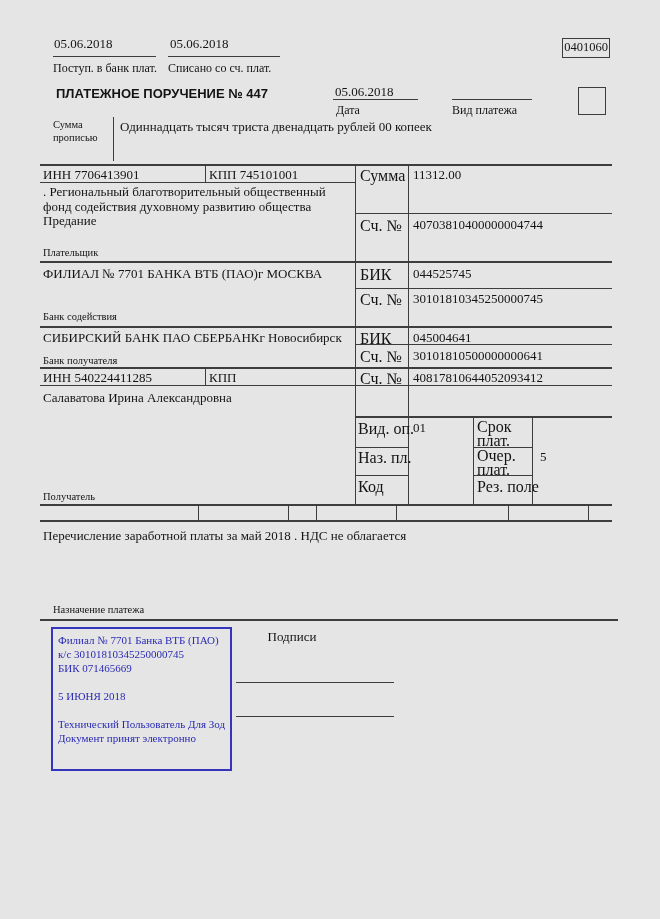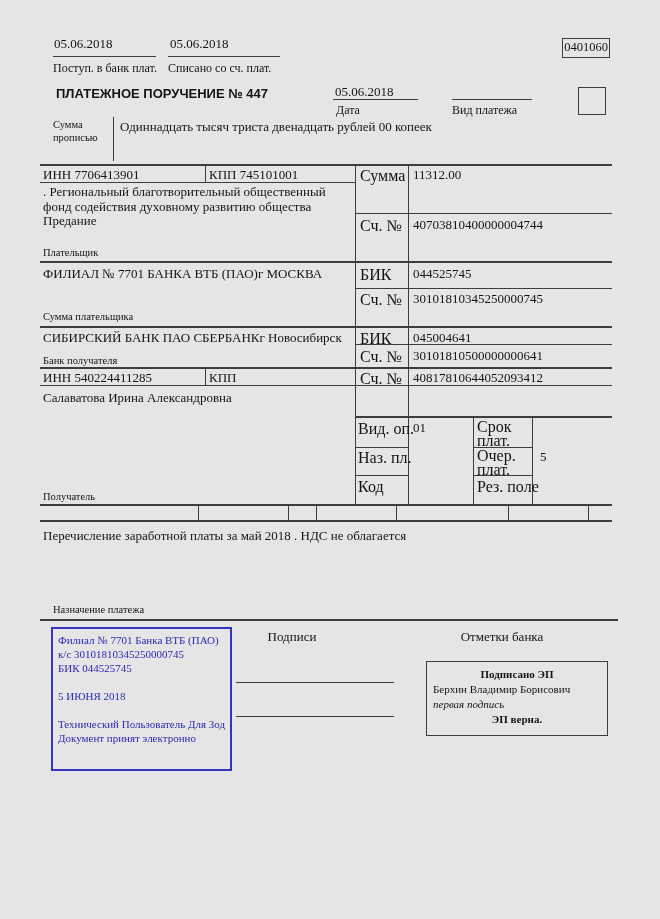--- a/index.html
+++ b/index.html
@@ -88,21 +88,21 @@
   <div class="abs" style="left:43px;top:185px;width:312px;line-height:14.5px;">. Региональный благотворительный общественный фонд содействия духовному развитию общества Предание</div>
   <div class="abs sec" style="left:43px;top:247px;">Плательщик</div>
   <div class="abs cell" style="left:360px;top:217px;">Сч. №</div>
   <div class="abs" style="left:413px;top:217px;">40703810400000004744</div>
 
   <div class="abs" style="left:43px;top:266px;">ФИЛИАЛ № 7701 БАНКА ВТБ (ПАО)г МОСКВА</div>
   <div class="abs cell" style="left:360px;top:266px;">БИК</div>
   <div class="abs" style="left:413px;top:266px;">044525745</div>
   <div class="abs cell" style="left:360px;top:291px;">Сч. №</div>
   <div class="abs" style="left:413px;top:291px;">30101810345250000745</div>
-  <div class="abs sec" style="left:43px;top:311px;">Сумма плательщика</div>
+  <div class="abs sec" style="left:43px;top:311px;">Банк содействия</div>
 
   <div class="abs" style="left:43px;top:330px;">СИБИРСКИЙ БАНК ПАО СБЕРБАНКг Новосибирск</div>
   <div class="abs cell" style="left:360px;top:330px;">БИК</div>
   <div class="abs" style="left:413px;top:330px;">045004641</div>
   <div class="abs cell" style="left:360px;top:348px;">Сч. №</div>
   <div class="abs" style="left:413px;top:348px;">30101810500000000641</div>
   <div class="abs sec" style="left:43px;top:355px;">Банк получателя</div>
 
   <div class="abs" style="left:43px;top:370px;">ИНН 540224411285</div>
   <div class="abs" style="left:209px;top:370px;">КПП</div>
@@ -120,33 +120,26 @@
   <div class="abs cell" style="left:358px;top:478px;">Код</div>
   <div class="abs cell" style="left:477px;top:478px;white-space:nowrap;">Рез. поле</div>
 
   <div class="abs" style="left:43px;top:528px;">Перечисление заработной платы за май 2018 . НДС не облагается</div>
   <div class="abs sec" style="left:53px;top:604px;">Назначение платежа</div>
   <div class="hl2" style="left:40px;top:619px;width:578px;"></div>
 
   <div class="bluebox" style="left:51px;top:627px;width:181px;height:144px;padding:4px 3px 0 5px;">
     <div class="ln">Филиал № 7701 Банка ВТБ (ПАО)</div>
     <div class="ln">к/с 30101810345250000745</div>
-    <div class="ln">БИК 044525745</div>
+    <div class="ln">БИК 071465669</div>
     <div class="ln"></div>
     <div class="ln">5 ИЮНЯ 2018</div>
     <div class="ln"></div>
     <div class="ln" style="width:172px;">Технический Пользователь Для Зод</div>
     <div class="ln">Документ принят электронно</div>
   </div>
 
   <div class="abs center" style="left:212px;top:629px;width:160px;">Подписи</div>
   <div class="hl" style="left:236px;top:682px;width:158px;"></div>
   <div class="hl" style="left:236px;top:716px;width:158px;"></div>
 
-  <div class="abs center" style="left:420px;top:629px;width:164px;">Отметки банка</div>
-  <div class="stampbox" style="left:426px;top:661px;width:182px;height:75px;padding-top:5px;">
-    <div class="ln b center">Подписано ЭП</div>
-    <div class="ln" style="padding-left:6px;">Берхин Владимир Борисович</div>
-    <div class="ln i" style="padding-left:6px;">первая подпись</div>
-    <div class="ln b center">ЭП верна.</div>
-  </div>
 
 </div>
 
 </body></html>

